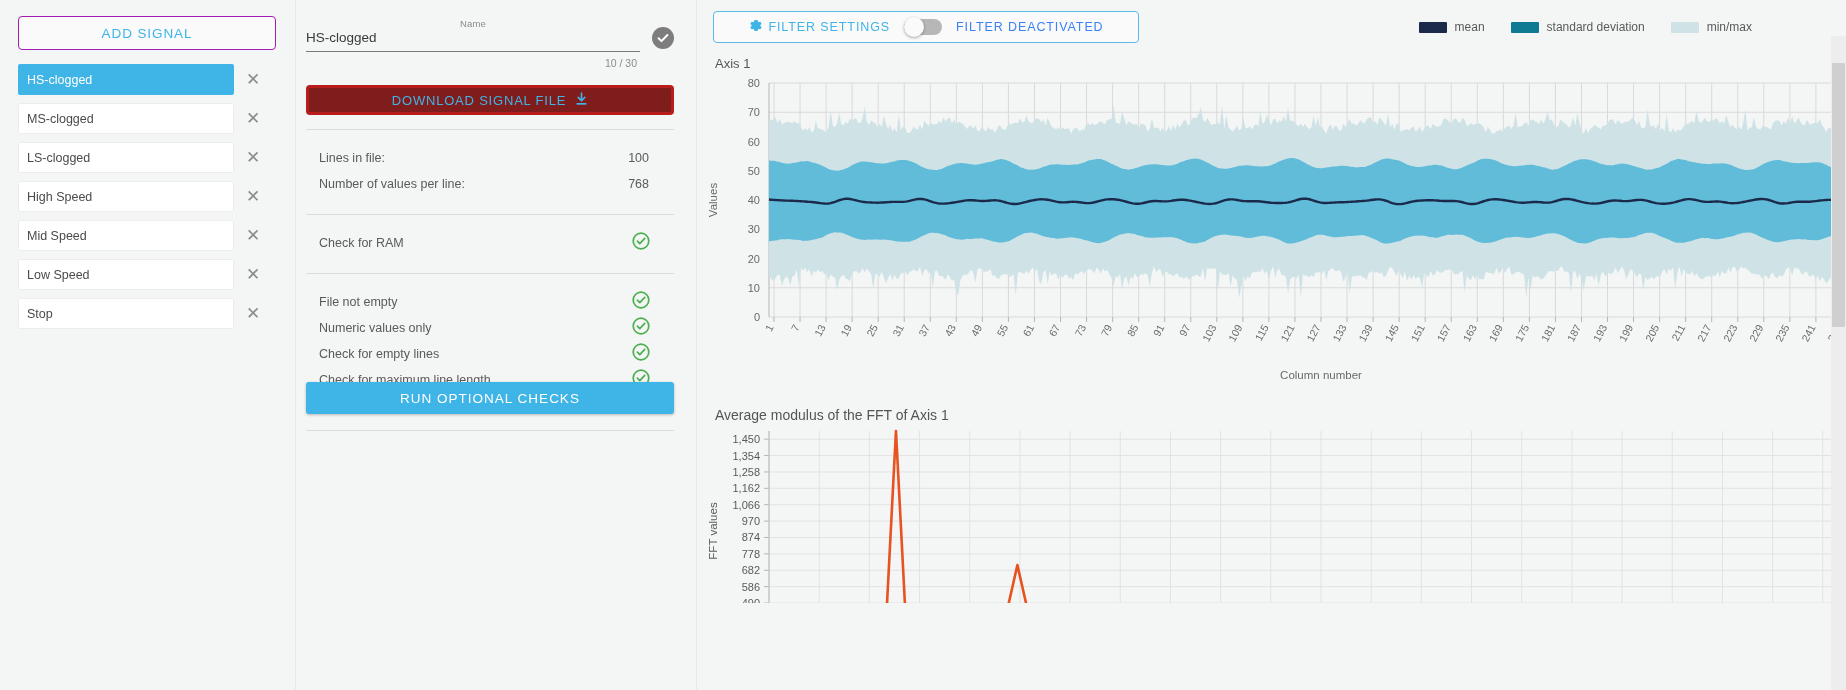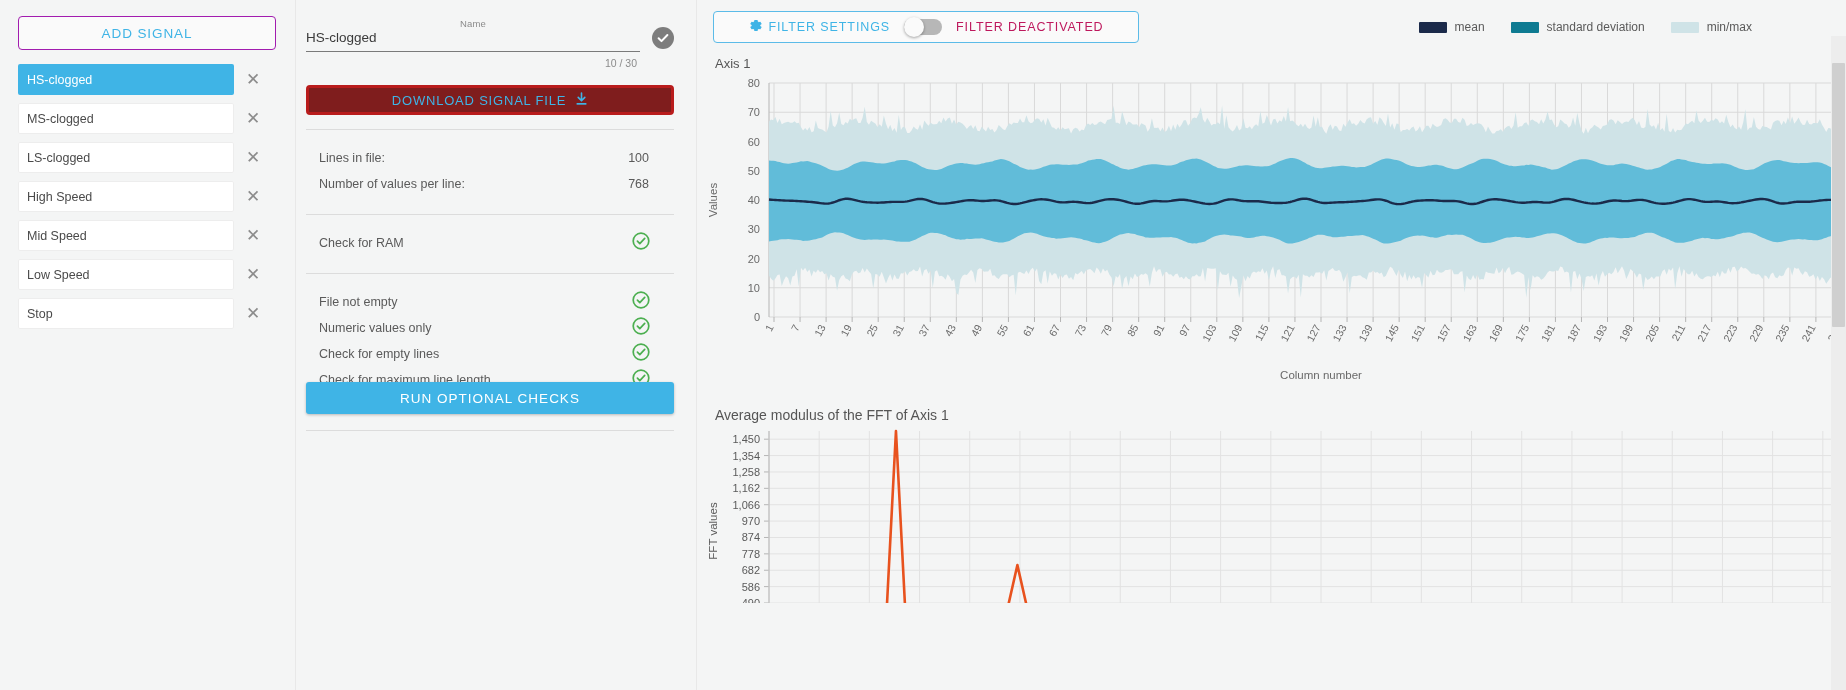--- a/index.html
+++ b/index.html
@@ -200,21 +200,21 @@
     position: absolute;
     left: 0; top: -2px;
     width: 20px; height: 20px;
     border-radius: 50%;
     background: #fafafa;
     box-shadow: 0 1px 3px rgba(0,0,0,.35);
   }
   .filter-state {
     font-size: 12.5px;
     letter-spacing: .9px;
-    color: #be185d;
+    color: #3b82f6;
   }
   .legend {
     margin-left: auto;
     display: flex; align-items: center; gap: 26px;
     padding-right: 78px;
   }
   .legend-item { display: flex; align-items: center; gap: 8px; font-size: 12px; color: #5a5a5a; }
   .legend-swatch { width: 28px; height: 11px; border-radius: 1px; }
 
   .axis-title {

